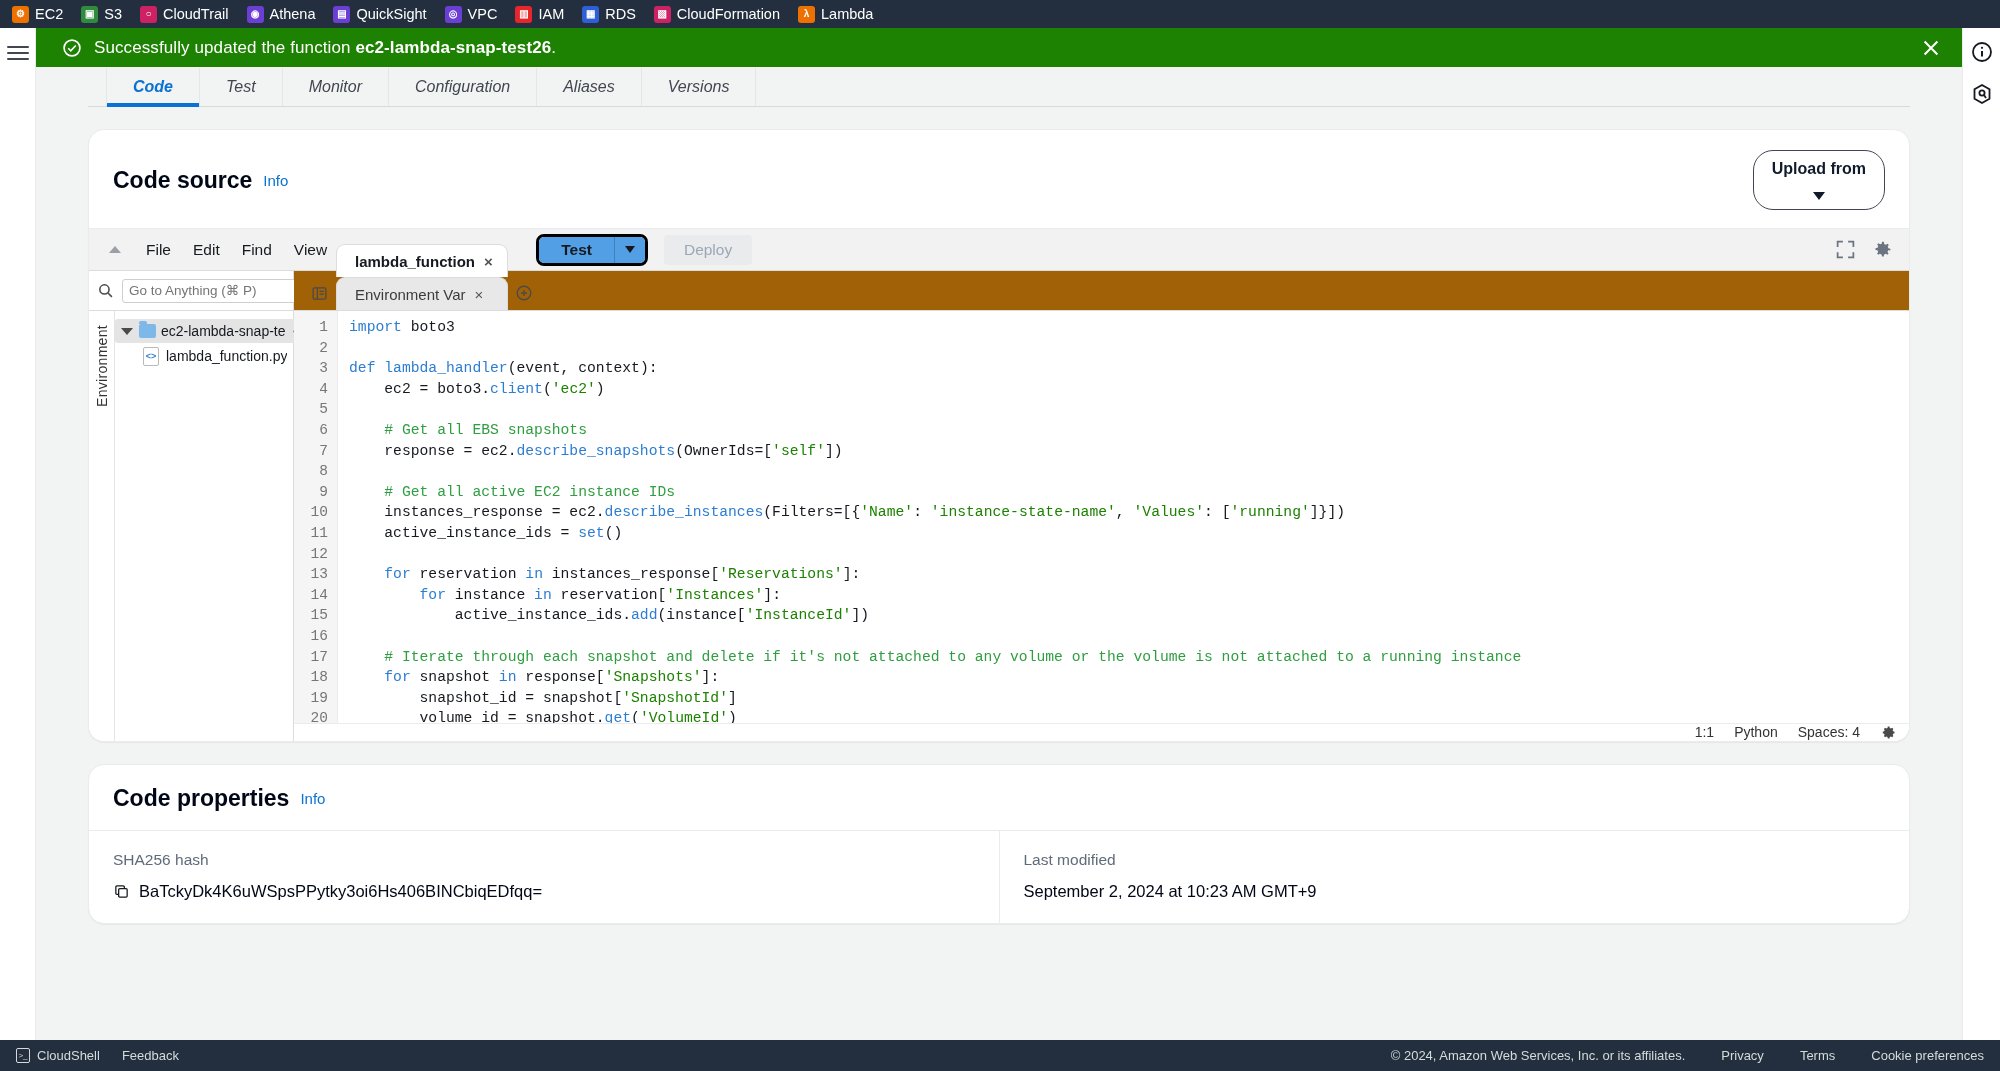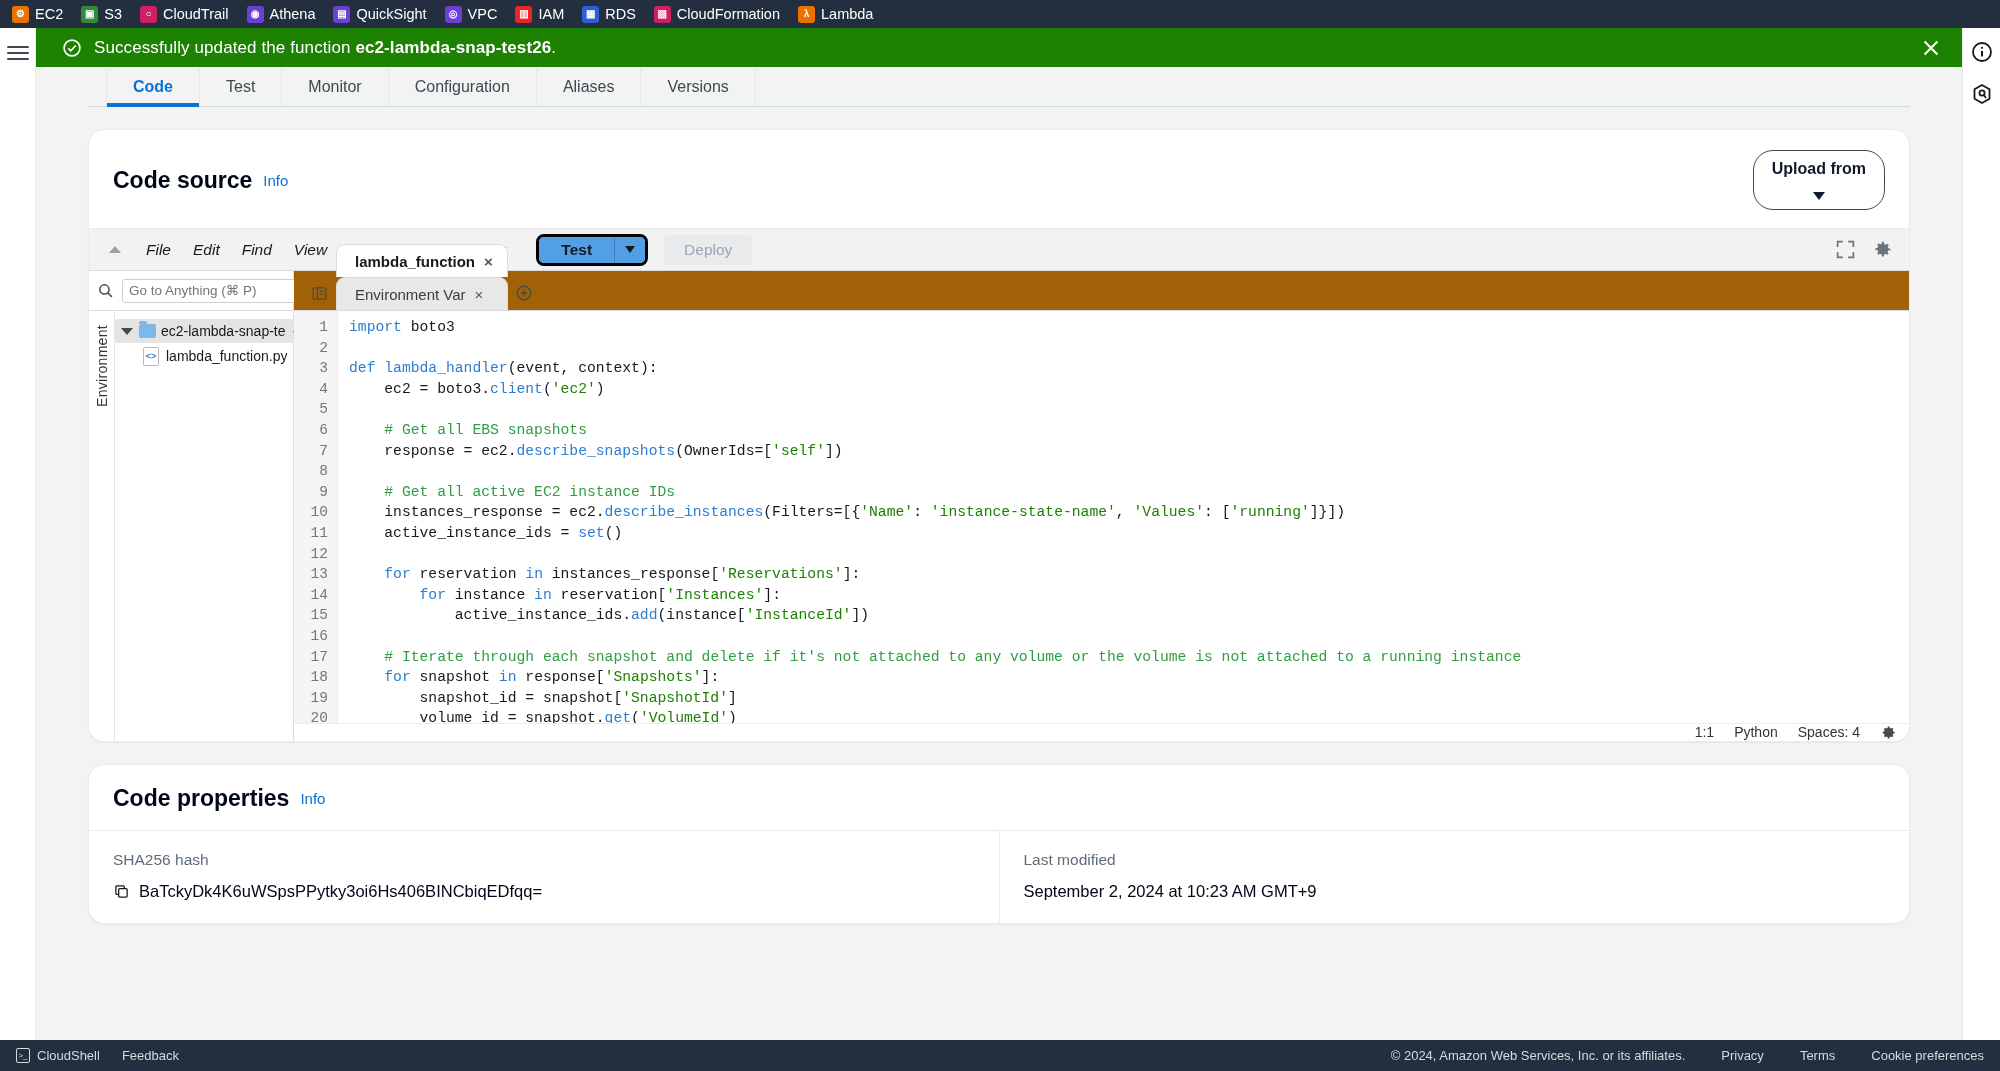--- a/index.html
+++ b/index.html
@@ -78,20 +78,21 @@
   
   .content { position: absolute; inset: 0; padding: 0 52px; }
 
   
   .ftabs {
     display: flex; align-items: flex-end;
     height: 40px; margin-top: 39px;
     border-bottom: 1px solid #d5dbdb;
     background: #f2f3f3;
     padding-left: 18px;
+    font-style: italic;
   }
   .ftab {
     padding: 0 26px; height: 38px; line-height: 38px;
     font-size: 16px; color: #414750; cursor: pointer;
     border-right: 1px solid #e4e7e7;
     position: relative;
   }
   .ftab:first-child { border-left: 1px solid #e4e7e7; }
   .ftab.active { color: #0972d3; font-weight: 700; }
   .ftab.active:after {
@@ -127,21 +128,21 @@
   
   .ide { border-top: 1px solid #e9ebed; background: #f2f2f2; }
   .menubar {
     display: flex; align-items: center; height: 42px;
     background: #f2f2f2; border-bottom: 1px solid #dcdcdc;
     padding-left: 14px; gap: 2px;
   }
   .mtri { width: 0;height:0; border-left:6px solid transparent;border-right:6px solid transparent;border-bottom:7px solid #9aa0a6; margin: 0 12px 0 6px;}
   .mitem {
     font-size: 15.5px; color: #16191f; padding: 5px 11px;
-    cursor: pointer; border-radius: 3px; font-style: italic;
+    cursor: pointer; border-radius: 3px;
   }
   .test-wrap {
     margin-left: 18px; display: flex; align-items: stretch;
     border: 3px solid #000000; border-radius: 8px; overflow: hidden;
     height: 32px;
   }
   .test-btn {
     background: #539fe5; color: #16191f; font-weight: 700;
     font-size: 15.5px; display: flex; align-items: center;
     padding: 0 22px; cursor: pointer; border-right: 1px solid #3f7fbd;

